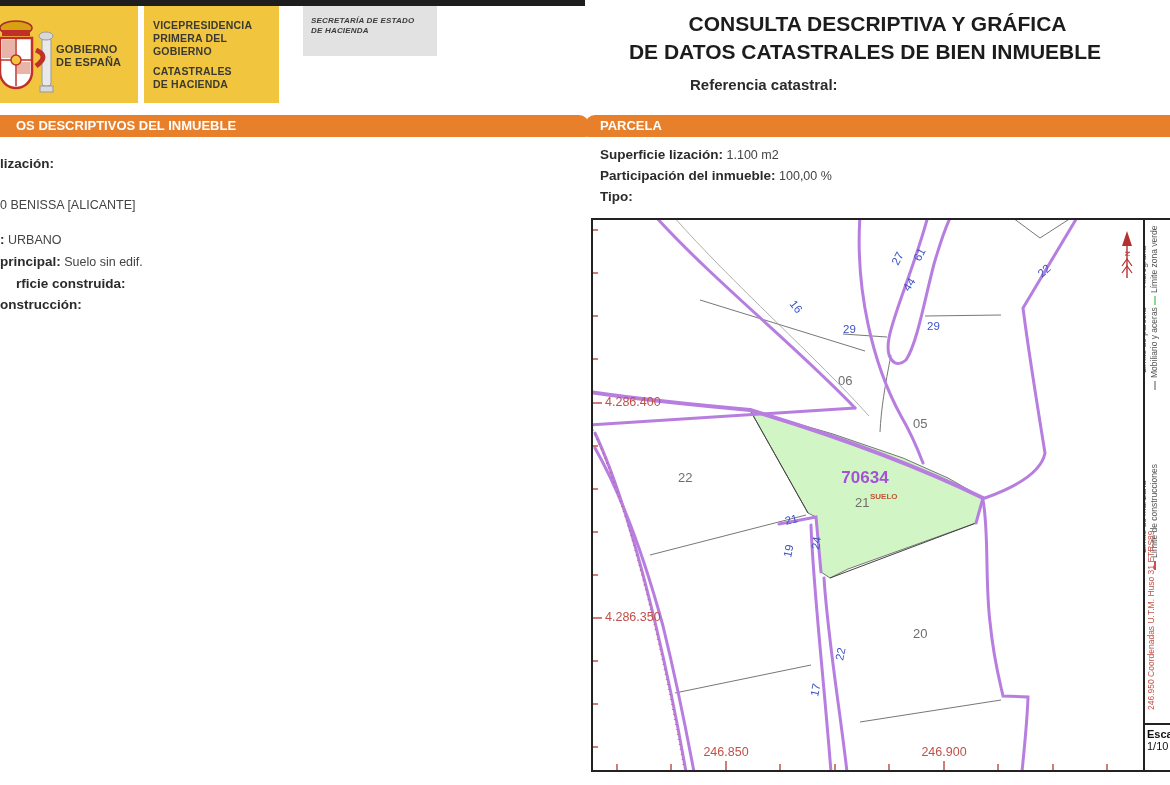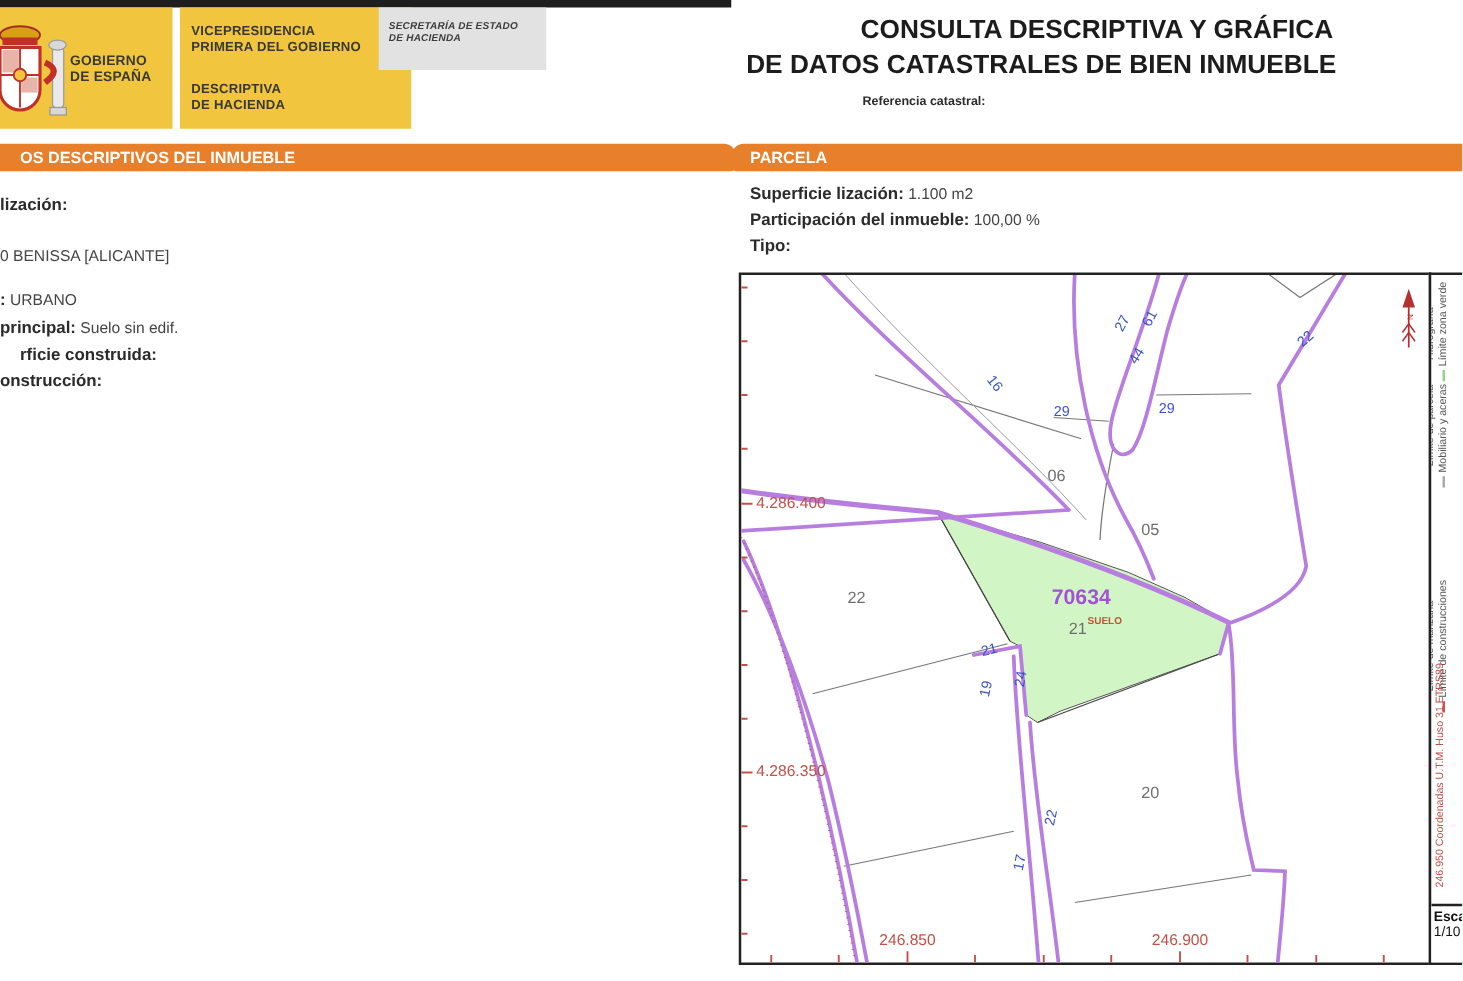--- a/index.html
+++ b/index.html
@@ -3,28 +3,28 @@
 <meta charset="utf-8">
 <style>
   html,body{margin:0;padding:0;background:#fff;}
   #page{position:relative;width:1170px;height:785px;background:#fff;overflow:hidden;
         font-family:"Liberation Sans",sans-serif;color:#222;}
   .abs{position:absolute;}
   
   #topbar{left:0;top:0;width:585px;height:6px;background:#1e1e1e;}
   .ybox{background:#f2c53f;top:6px;height:97px;}
   #ybox1{left:0;width:138px;}
-  #ybox2{left:144px;width:153px;padding-left:32px;}
+  #ybox2{left:144px;width:135px;}
   #graybox{left:303px;top:6px;width:134px;height:50px;background:#e2e2e2;}
   #whitebox{left:303px;top:56px;width:134px;height:47px;background:#fff;}
   .govtxt{font-size:11px;font-weight:600;color:#3a3a32;line-height:13px;letter-spacing:.2px;}
   .minitxt{font-size:8px;font-weight:600;color:#3c3c3c;line-height:10px;letter-spacing:.2px;}
   #title1{left:585px;top:12px;width:585px;text-align:center;font-size:21px;font-weight:bold;color:#1c1c1c;}
-  #title2{left:528px;top:40px;width:610px;text-align:center;font-size:21px;font-weight:bold;color:#1c1c1c;}
-  #refcat{left:690px;top:76px;font-size:10px;font-weight:bold;color:#2b2b2b;text-align:center;}
+  #title2{left:560px;top:40px;width:610px;text-align:center;font-size:21px;font-weight:bold;color:#1c1c1c;}
+  #refcat{left:690px;top:76px;font-size:15px;font-weight:bold;color:#2b2b2b;text-align:center;}
   
   .obar{top:115px;height:22px;background:#e87f2a;color:#fff;font-size:13px;font-weight:bold;line-height:22px;}
   #lbar{left:0;width:573px;border-radius:0 10px 4px 0;padding-left:16px;}
   #pbar{left:585px;width:585px;border-radius:10px 0 0 4px;padding-left:15px;}
   .fl{position:absolute;font-size:12.5px;color:#444;white-space:nowrap;}
   .fl b{font-size:13.5px;color:#2b2b2b;}
   
   #mapbox{left:591px;top:218px;width:554px;height:554px;border:2px solid #222;box-sizing:border-box;background:#fff;}
   #legend{left:1143px;top:218px;width:27px;height:554px;border:2px solid #222;border-right:none;box-sizing:border-box;background:#fff;overflow:hidden;}
   .vtext{position:absolute;transform-origin:0 100%;transform:rotate(-90deg);white-space:nowrap;
@@ -70,21 +70,21 @@
       <div>DE ESPAÑA</div>
     </div>
   </div>
 
   <div class="abs ybox" id="ybox2">
     <div class="abs govtxt" style="left:9px;top:13px;font-size:10.5px;">
       <div>VICEPRESIDENCIA</div>
       <div>PRIMERA DEL GOBIERNO</div>
     </div>
     <div class="abs govtxt" style="left:9px;top:59px;font-size:10.5px;">
-      <div>DESCRIPTIVA</div>
+      <div>CATASTRALES</div>
       <div>DE HACIENDA</div>
     </div>
   </div>
 
   <div class="abs" id="graybox">
     <div class="abs minitxt" style="left:8px;top:10px;font-style:italic;">
       <div>SECRETARÍA DE ESTADO</div>
       <div>DE HACIENDA</div>
     </div>
   </div>

